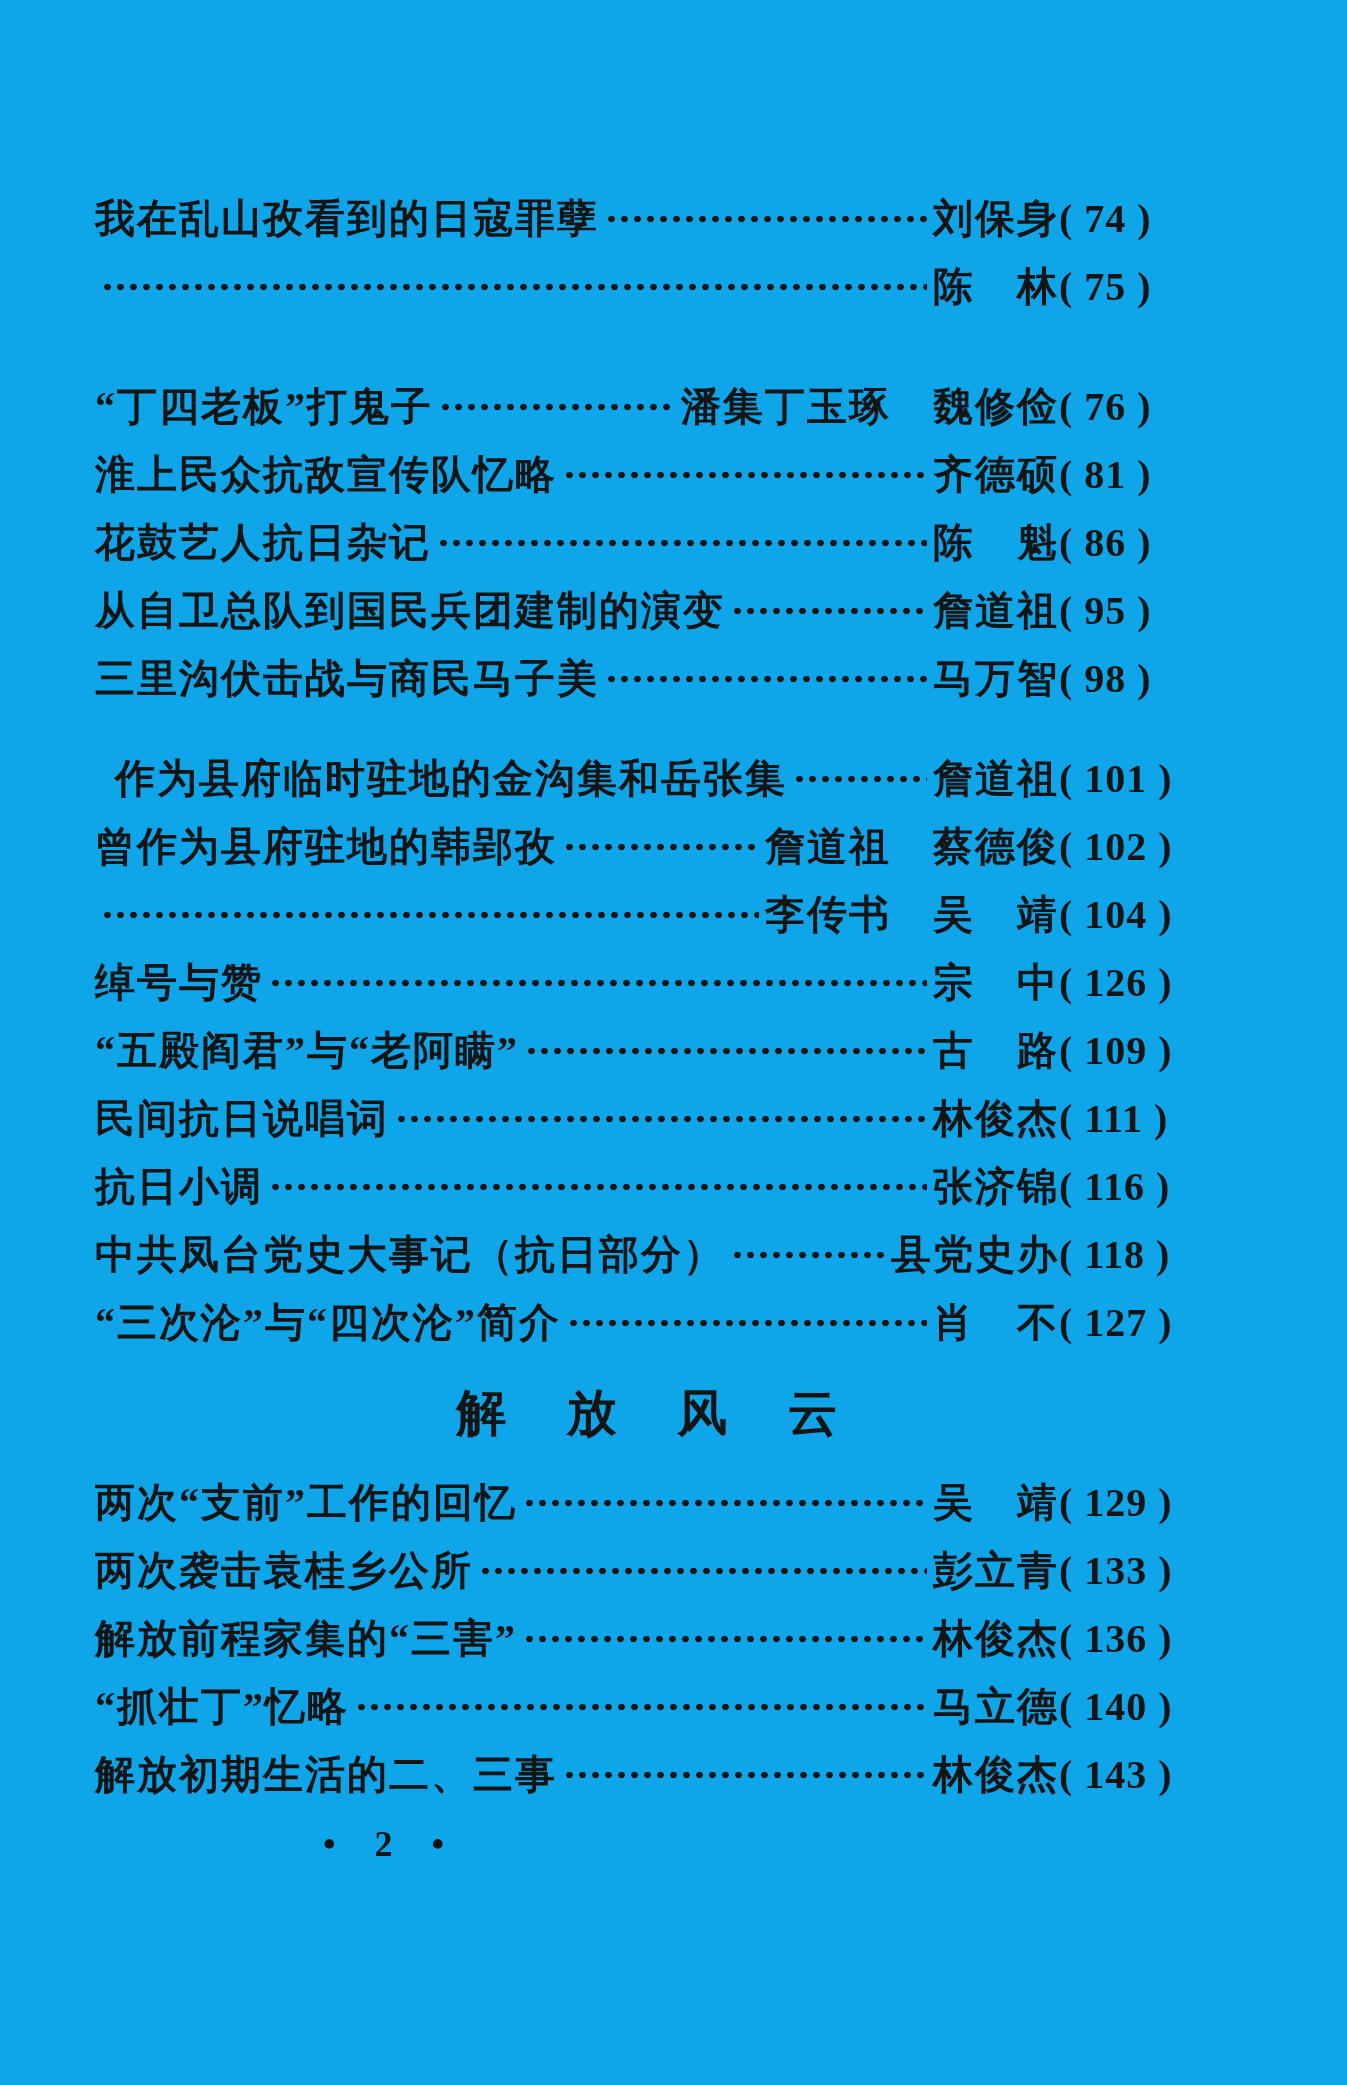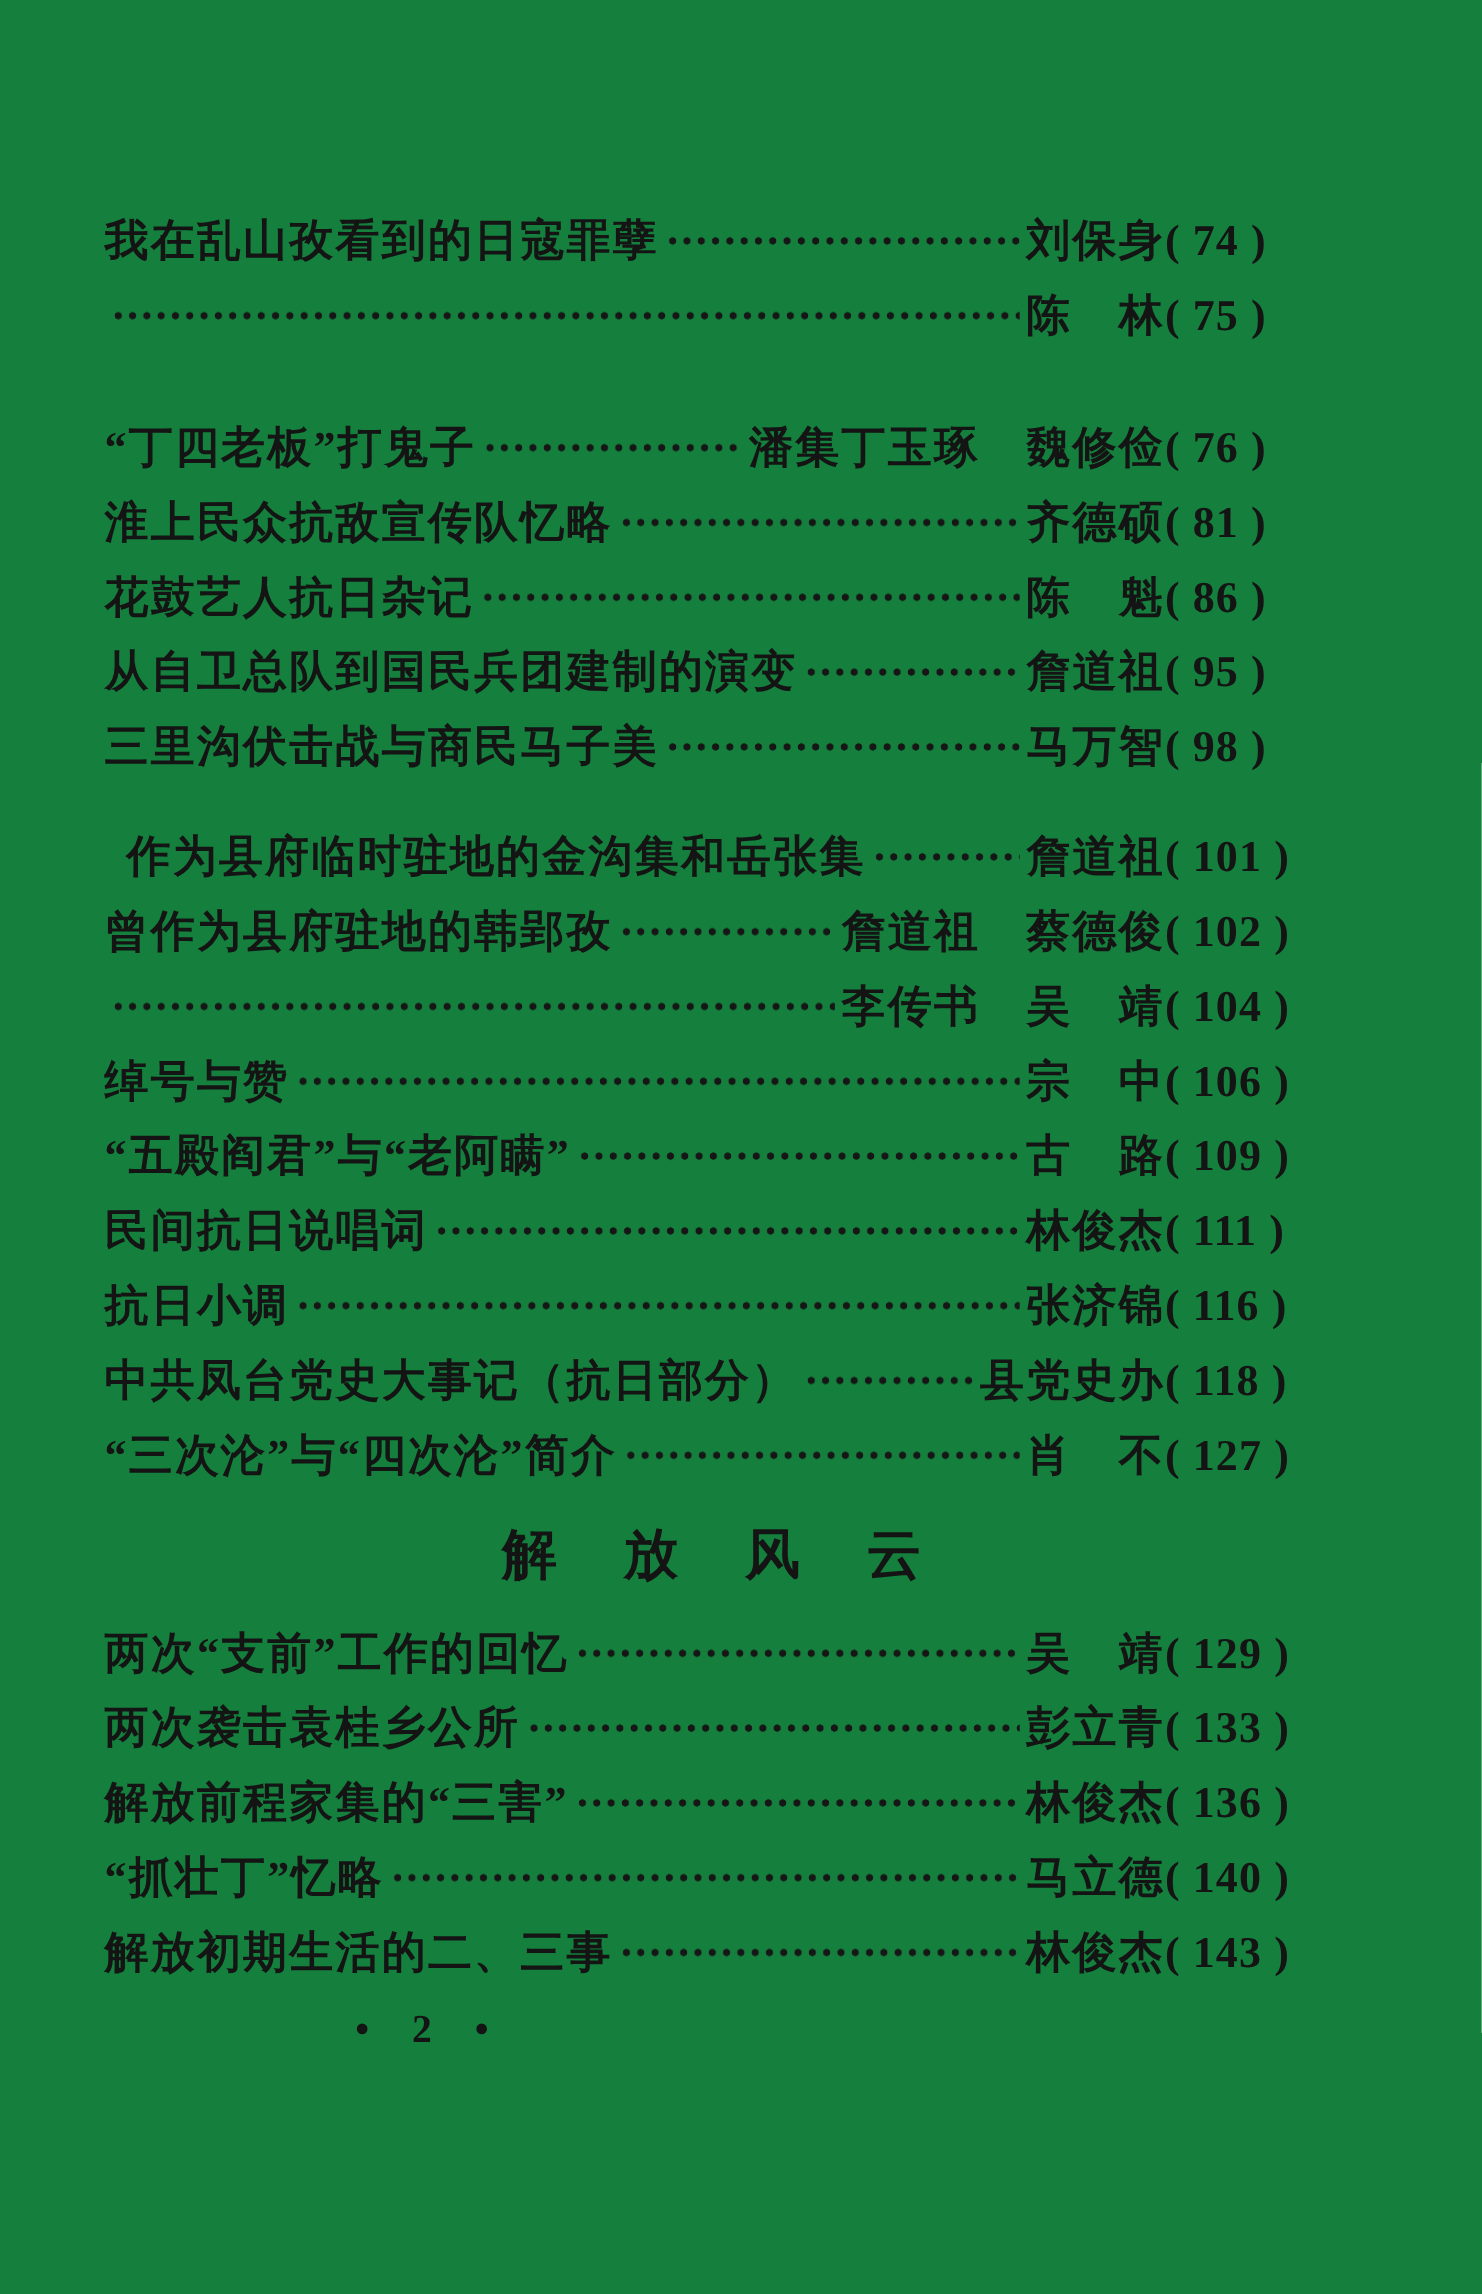--- a/index.html
+++ b/index.html
@@ -5,21 +5,21 @@
   html,body{margin:0;padding:0;}
   body{
     width:1347px;height:2085px;
     background:#f6f6f4;
     font-family:"Liberation Serif","DejaVu Serif",serif;
     color:#141414;
   }
   .page{
     position:relative;
     width:1347px;height:2085px;
-    background:#15803d;
+    background:#0ea5e9;
     overflow:hidden;
   }
   .content{
     padding:185px 132px 0 95px; 
   }
   .toc-row{
     display:flex;
     align-items:center;
     height:68px;
     font-size:40px;
@@ -136,21 +136,21 @@
     </div>
     <div class="toc-row">
       <span class="leader"></span>
       <span class="a">李传书　吴　靖</span>
       <span class="p">( 104 )</span>
     </div>
     <div class="toc-row">
       <span class="t">绰号与赞</span>
       <span class="leader"></span>
       <span class="a">宗　中</span>
-      <span class="p">( 106 )</span>
+      <span class="p">( 126 )</span>
     </div>
     <div class="toc-row">
       <span class="t">“五殿阎君”与“老阿瞒”</span>
       <span class="leader"></span>
       <span class="a">古　路</span>
       <span class="p">( 109 )</span>
     </div>
     <div class="toc-row">
       <span class="t">民间抗日说唱词</span>
       <span class="leader"></span>

